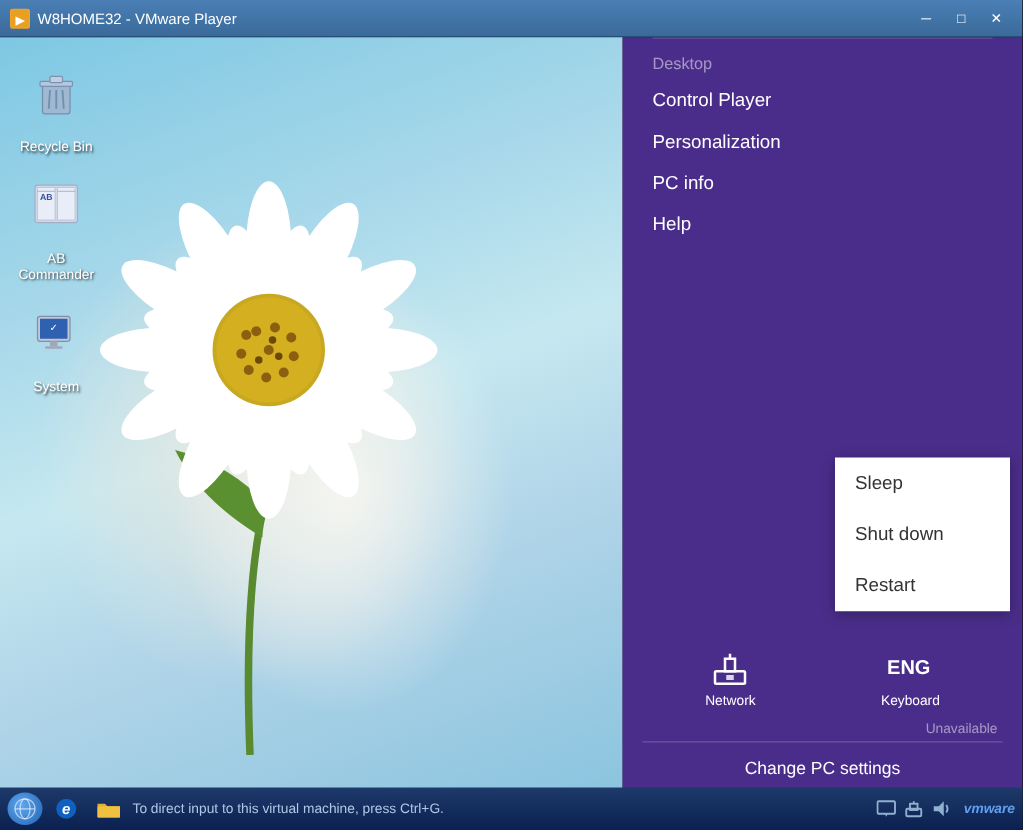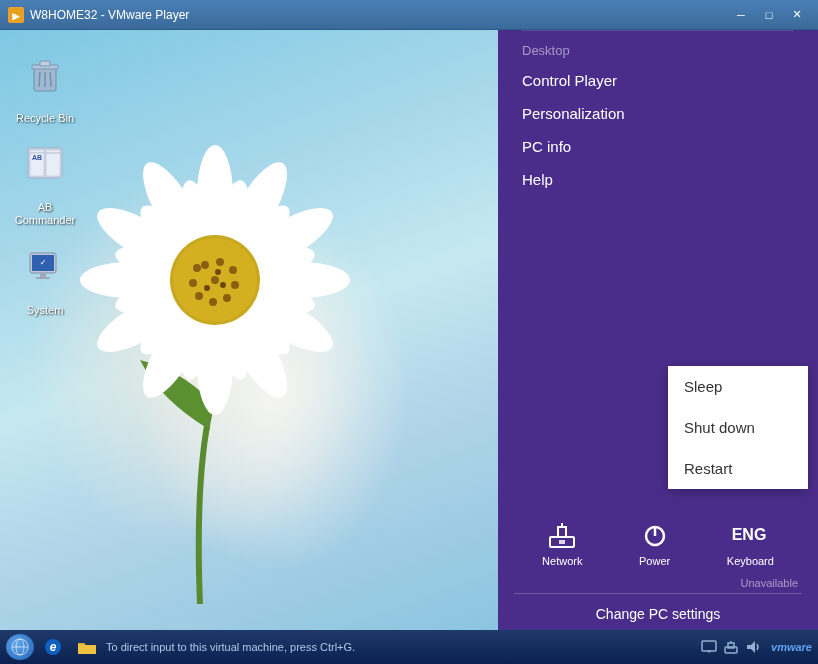--- a/index.html
+++ b/index.html
@@ -355,28 +355,20 @@
         <svg class="settings-icon-svg" viewBox="0 0 32 32">
           <rect x="4" y="18" width="24" height="10" rx="1" fill="none" stroke="white" stroke-width="2"></rect>
           <rect x="12" y="8" width="8" height="10" rx="0" fill="none" stroke="white" stroke-width="2"></rect>
           <line x1="16" y1="4" x2="16" y2="8" stroke="white" stroke-width="2"></line>
           <line x1="16" y1="18" x2="16" y2="18" stroke="white" stroke-width="2"></line>
           <rect x="13" y="21" width="6" height="4" fill="white" opacity="0.8"></rect>
         </svg>
         <span class="settings-icon-label">Network</span>
       </div>
 
-      <div class="settings-icon-item">
-        <svg class="settings-icon-svg" viewBox="0 0 32 32">
-          <circle cx="16" cy="17" r="9" fill="none" stroke="white" stroke-width="2.5"></circle>
-          <line x1="16" y1="8" x2="16" y2="17" stroke="white" stroke-width="2.5"></line>
-          <path d="M10 11 A9 9 0 1 0 22 11" fill="none" stroke="white" stroke-width="0" opacity="0"></path>
-        </svg>
-        <span class="settings-icon-label">Power</span>
-      </div>
 
       <div class="settings-icon-item">
         <div style="width:32px;height:32px;display:flex;align-items:center;justify-content:flex-end;">
           <span style="color:white;font-size:16px;font-weight:600;">ENG</span>
         </div>
         <span class="settings-icon-label">Keyboard</span>
       </div>
     </div>
 
     <div style="display:flex;justify-content:flex-end;padding-right:20px;margin-top:-8px;margin-bottom:4px;">

